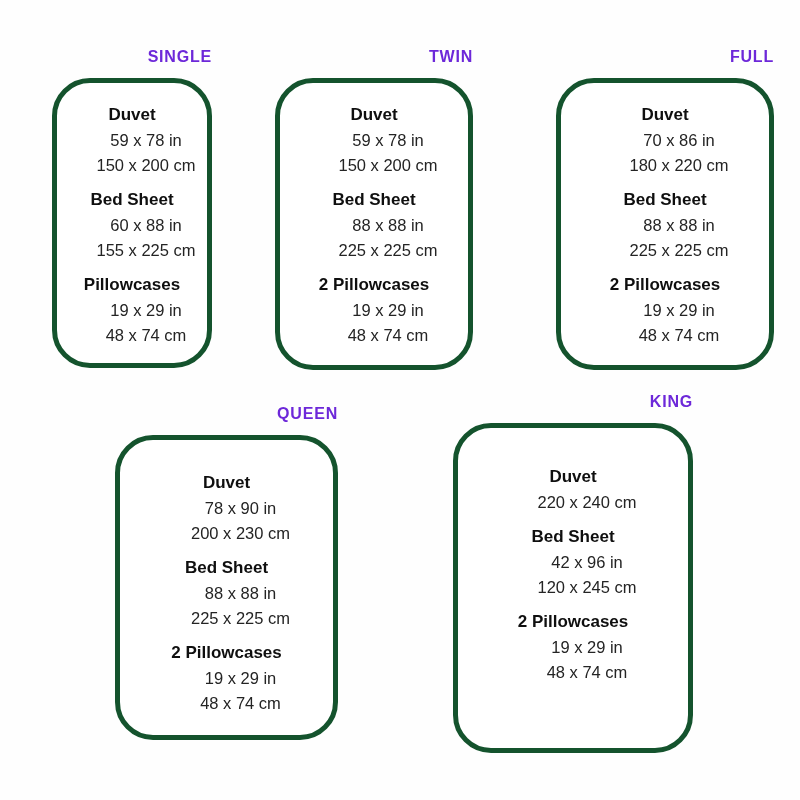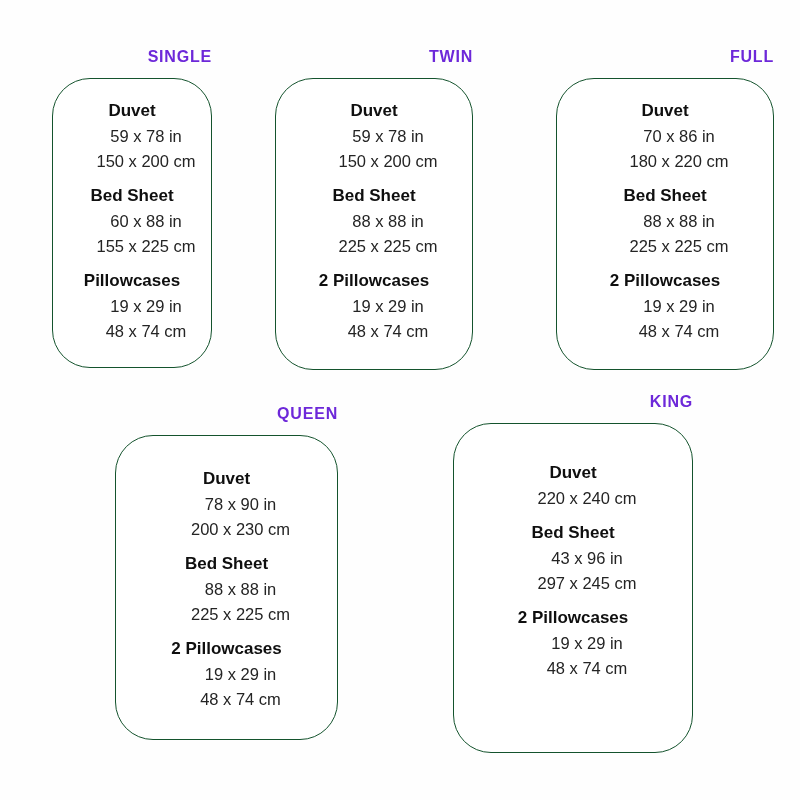--- a/index.html
+++ b/index.html
@@ -14,21 +14,21 @@
   .card-title {
     font-size: 16px;
     font-weight: bold;
     color: #6d28d9;
     letter-spacing: 0.8px;
     margin: 0 0 9px 0;
     line-height: 25px;
     text-align: right;
   }
   .card {
-    border: 1px solid #14532d;
+    border: 5px solid #14532d;
     border-radius: 38px;
     background: #ffffff;
     box-sizing: border-box;
     padding-top: 19px;
   }
   .section { margin-bottom: 9px; }
   .heading {
     font-size: 17px;
     font-weight: bold;
     color: #0f0f0f;
@@ -141,22 +141,22 @@
 
 <section class="card-wrap pos-king">
   <h2 class="card-title">KING</h2>
   <div class="card">
     <div class="section">
       <div class="heading">Duvet</div>
       <div class="line">220 x 240 cm</div>
     </div>
     <div class="section">
       <div class="heading">Bed Sheet</div>
-      <div class="line">43 x 96 in</div>
-      <div class="line">297 x 245 cm</div>
+      <div class="line">42 x 96 in</div>
+      <div class="line">120 x 245 cm</div>
     </div>
     <div class="section">
       <div class="heading">2 Pillowcases</div>
       <div class="line">19 x 29 in</div>
       <div class="line">48 x 74 cm</div>
     </div>
   </div>
 </section>
 
 </body></html>

